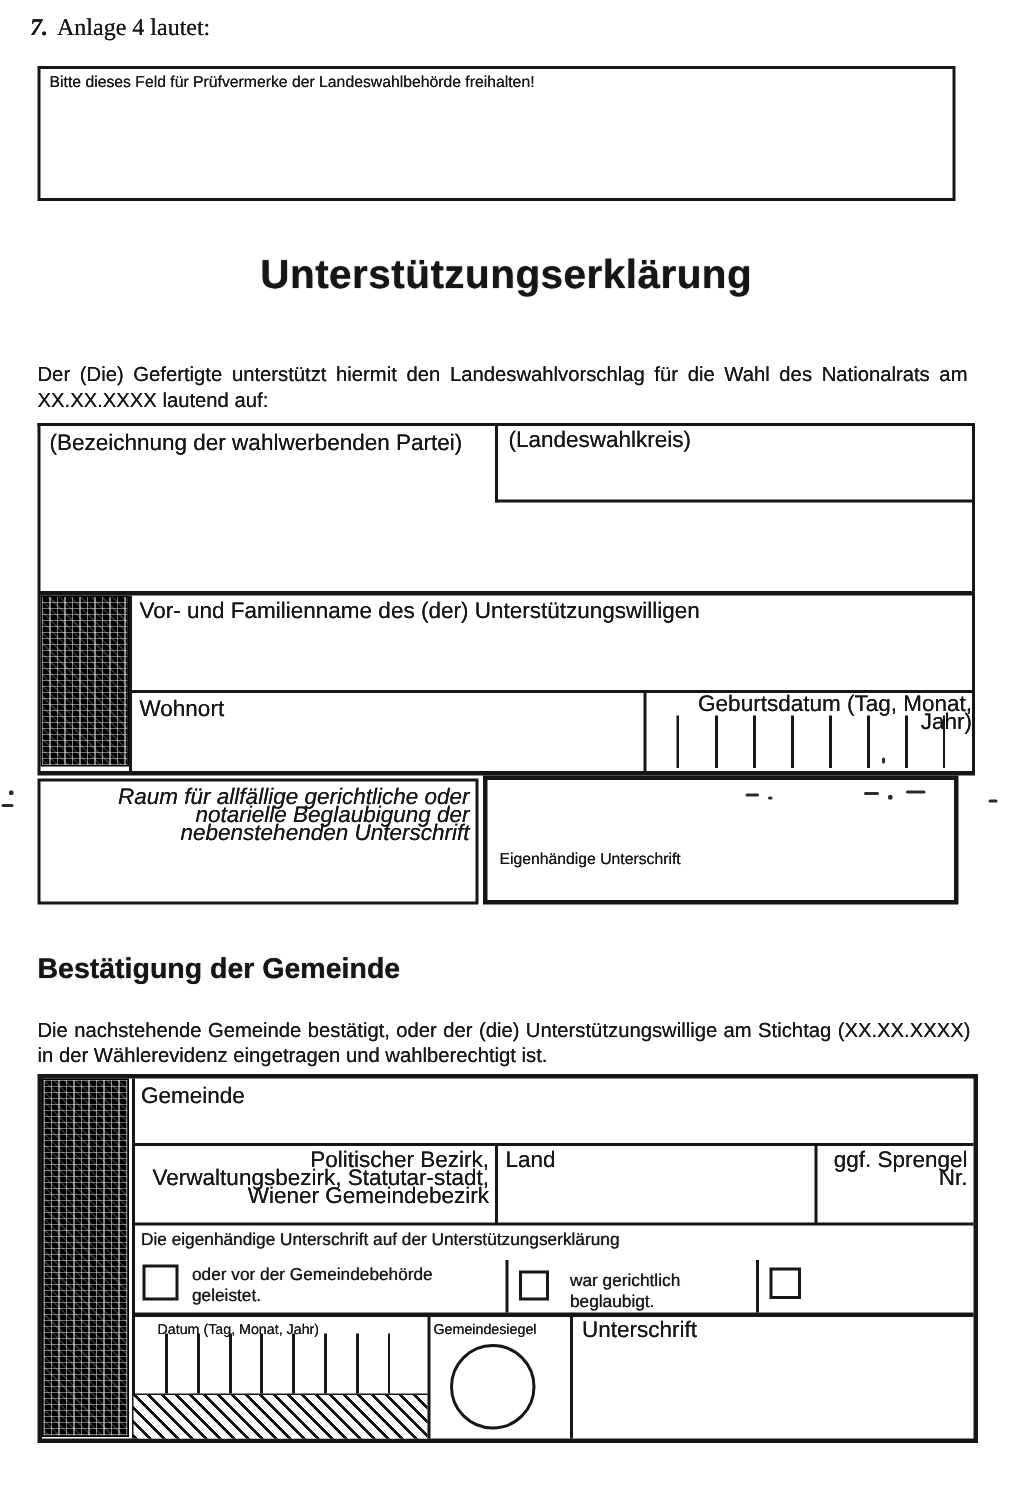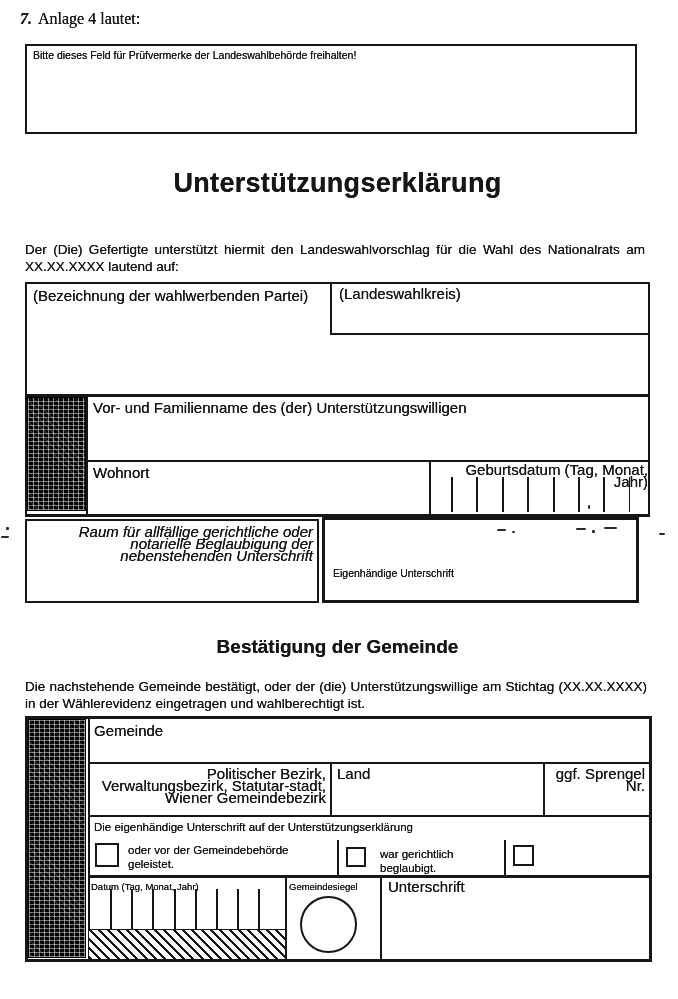--- a/index.html
+++ b/index.html
@@ -23,21 +23,21 @@
     font-size:16px;text-shadow:0 0 .4px var(--ink);}
   .heading .num{font-style:italic;font-weight:bold;margin-right:6px;}
 
   
   .notice-box{left:25px;top:44px;width:608px;height:86px;border:2px solid var(--ink);}
   .notice-box .lbl-md{position:absolute;left:6px;top:3px;}
 
   
   .title-1{left:25px;top:168px;width:625px;text-align:center;font-size:27px;
     font-weight:bold;letter-spacing:.3px;text-shadow:0 0 .6px var(--ink);}
-  .title-2{left:25px;top:636px;width:625px;text-align:center;font-size:19px;
+  .title-2{left:25px;top:636px;width:625px;text-align:left;font-size:19px;
     font-weight:bold;text-shadow:0 0 .5px var(--ink);}
   .intro{font-size:13.5px;line-height:16.5px;text-align:justify;
     text-shadow:0 0 .4px var(--ink);}
   .intro-1{left:25px;top:242px;width:620px;}
   .intro-2{left:25px;top:678px;width:622px;line-height:17px;}
 
   
   .t1-top{left:25px;top:282px;width:625px;height:112px;
     border:2.5px solid var(--ink);border-bottom:none;box-sizing:border-box;}
   .t1-party-label{position:absolute;left:6px;top:6px;}
@@ -91,21 +91,21 @@
   .cb1{left:67px;top:124px;width:24px;height:24px;}
   .cb2{left:318px;top:128px;width:20px;height:20px;border-width:2px;}
   .cb3{left:485px;top:126px;width:21px;height:21px;border-width:2px;}
   .opt-lbl{position:absolute;}
   .opt1{left:100px;top:124px;width:200px;}
   .opt2{left:352px;top:128px;width:110px;}
   .opt3{left:520px;top:124px;width:110px;}
   .vline-f{left:309px;top:121px;width:1.5px;height:35px;}
   .vline-g{left:476px;top:121px;width:1.5px;height:35px;}
   .hdiv-c{left:60px;top:156px;right:0;height:3px;background:var(--ink);}
-  .lbl-datum{left:63px;top:162px;text-align:right;}
+  .lbl-datum{left:77px;top:162px;text-align:right;}
   .ticks-datum{left:82px;top:170px;width:150px;height:40px;--tick:21.2px;}
   .hatch{left:61px;top:210px;width:196px;height:29px;
     background:repeating-linear-gradient(45deg,#141414 0 2.2px,#fbfbfb 2.2px 6.6px);
     border-top:1px solid var(--ink);}
   .vline-h{left:257px;top:159px;width:2px;bottom:0;}
   .lbl-siegel{left:261px;top:162px;}
   .seal-circle{left:272px;top:177px;width:57px;height:57px;border:2.5px solid var(--ink);
     border-radius:50%;box-sizing:border-box;background:#fff;}
   .vline-i{left:352px;top:159px;width:2px;bottom:0;}
   .lbl-unterschrift{left:360px;top:162px;}

